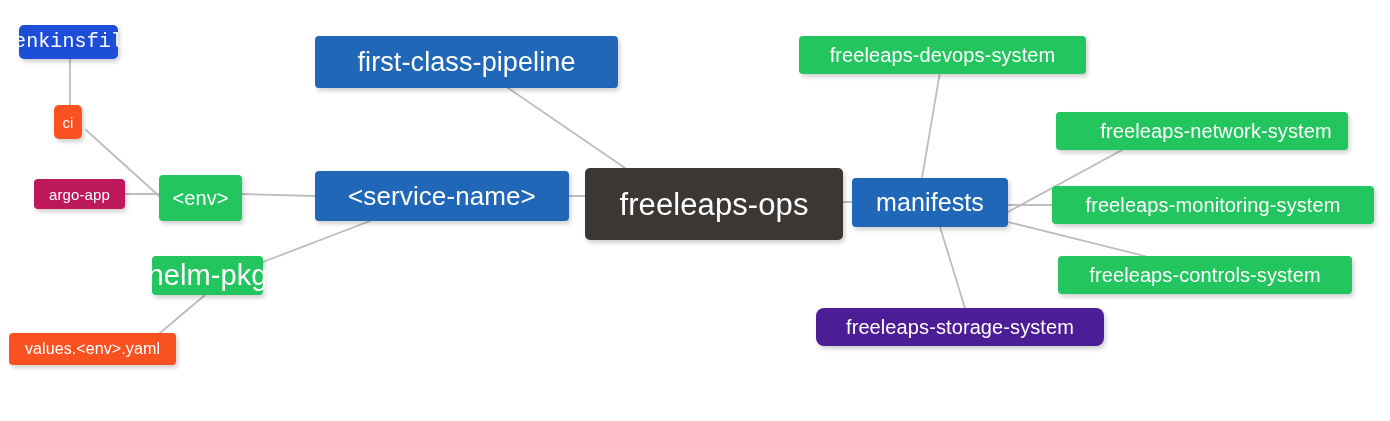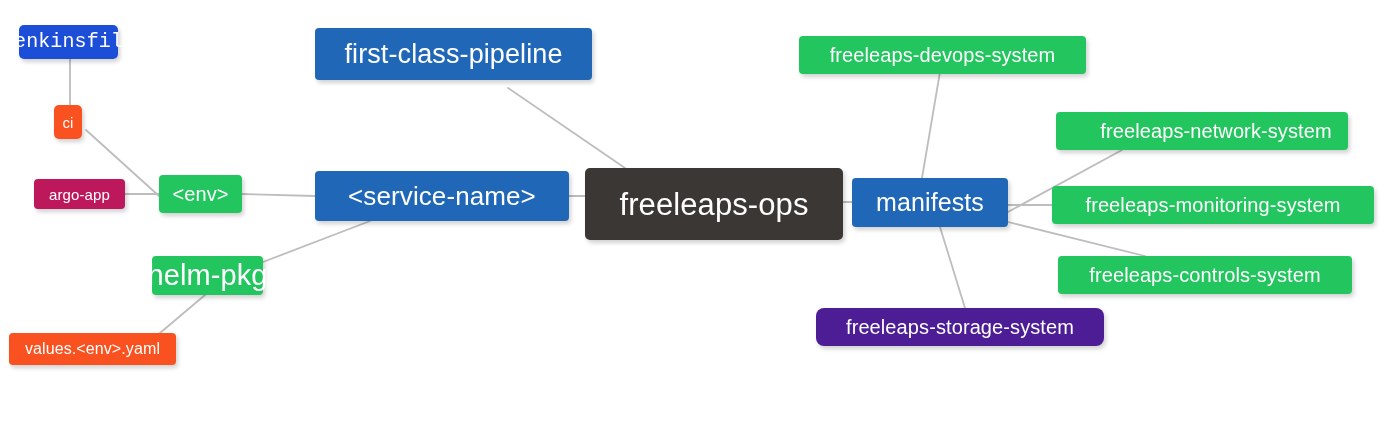--- a/index.html
+++ b/index.html
@@ -65,30 +65,30 @@
   <div id="node-layer">
       <div class="node" style="left: 19px; top: 25px; width: 99px; height: 34px; background: #1d4ed8; font-size: 20px; border-radius: 5px; font-family: Liberation Mono, monospace;">
         <span>Jenkinsfile</span>
       </div>
       <div class="node" style="left: 54px; top: 105px; width: 28px; height: 34px; background: rgb(249, 81, 31); font-size: 15px; border-radius: 5px;">
         <span>ci</span>
       </div>
       <div class="node" style="left: 34px; top: 179px; width: 91px; height: 30px; background: #be185d; font-size: 15px; border-radius: 4px;">
         <span>argo-app</span>
       </div>
-      <div class="node" style="left: 159px; top: 175px; width: 83px; height: 38px; background: rgb(34, 197, 94); font-size: 20px; border-radius: 4px;">
+      <div class="node" style="left: 159px; top: 175px; width: 83px; height: 46px; background: rgb(34, 197, 94); font-size: 20px; border-radius: 4px;">
         <span>&lt;env&gt;</span>
       </div>
       <div class="node" style="left: 152px; top: 256px; width: 111px; height: 39px; background: rgb(34, 197, 94); font-size: 29px; border-radius: 4px;">
         <span>helm-pkg</span>
       </div>
       <div class="node" style="left: 9px; top: 333px; width: 167px; height: 32px; background: rgb(249, 81, 31); font-size: 16px; border-radius: 4px;">
         <span>values.&lt;env&gt;.yaml</span>
       </div>
-      <div class="node" style="left: 315px; top: 28px; width: 277px; height: 52px; background: rgb(32, 104, 183); font-size: 27px; border-radius: 4px;">
+      <div class="node" style="left: 315px; top: 36px; width: 303px; height: 52px; background: rgb(32, 104, 183); font-size: 27px; border-radius: 4px;">
         <span>first-class-pipeline</span>
       </div>
       <div class="node" style="left: 315px; top: 171px; width: 254px; height: 50px; background: rgb(32, 104, 183); font-size: 26px; border-radius: 4px;">
         <span>&lt;service-name&gt;</span>
       </div>
       <div class="node" style="left: 585px; top: 168px; width: 258px; height: 72px; background: rgb(59, 55, 53); font-size: 31px; border-radius: 5px;">
         <span>freeleaps-ops</span>
       </div>
       <div class="node" style="left: 852px; top: 178px; width: 156px; height: 49px; background: rgb(32, 104, 183); font-size: 25px; border-radius: 4px;">
         <span>manifests</span>

